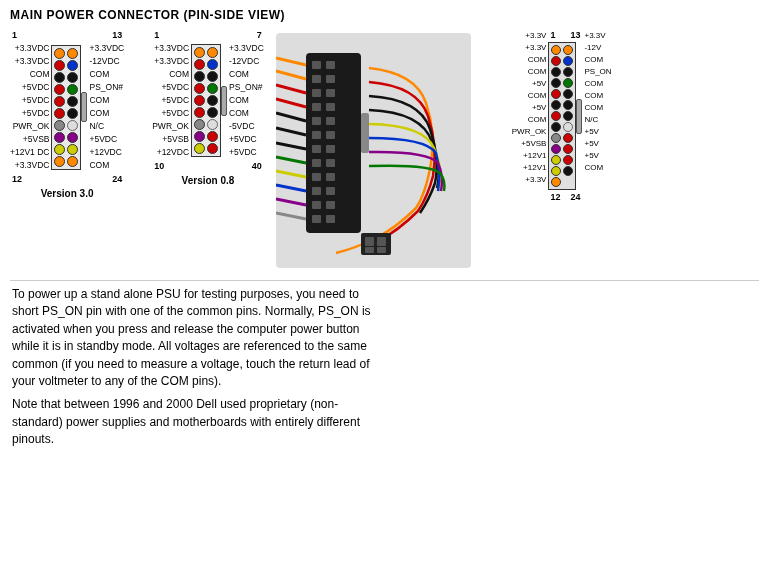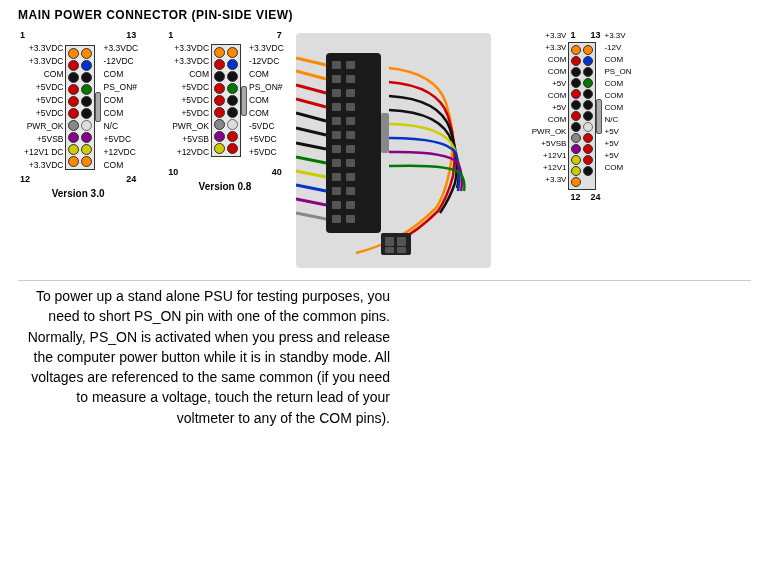--- a/index.html
+++ b/index.html
@@ -8,21 +8,21 @@
       font-family: Arial, sans-serif;
       font-size: 11px;
       width: 769px;
       min-height: 585px;
       overflow: hidden;
     }
     .page-container {
       width: 769px;
       min-height: 585px;
       background: #fff;
-      padding: 8px 18px;
+      padding: 8px 10px;
     }
     .title-bar {
       font-size: 12px;
       font-weight: bold;
       text-align: left;
       margin-bottom: 8px;
       letter-spacing: 0.5px;
     }
     .diagrams-row {
       display: flex;
@@ -41,21 +41,20 @@
     .connector-version {
       font-size: 10px;
       font-weight: bold;
       margin-top: 4px;
     }
     .connector-inner {
       display: flex;
       flex-direction: row;
       align-items: center;
       position: relative;
-      margin-left: 6px;
     }
     .pin-labels-left {
       display: flex;
       flex-direction: column;
       align-items: flex-end;
       margin-right: 2px;
     }
     .pin-labels-right {
       display: flex;
       flex-direction: column;
@@ -119,25 +118,24 @@
       flex-direction: row;
       align-items: flex-start;
     }
     
     .description-area {
       padding: 5px 2px;
       border-top: 1px solid #ccc;
       margin-top: 5px;
     }
     .desc-text {
-      font-size: 14px;
+      font-size: 12px;
       line-height: 1.45;
       color: #000;
       max-width: 370px;
-      text-align: right;
     }
     .desc-text p {
       margin-bottom: 6px;
     }
 
     
     .latch {
       width: 6px;
       height: 30px;
       background: #aaa;
@@ -321,21 +319,21 @@
               <span class="pin-label">-12VDC</span>
               <span class="pin-label">COM</span>
               <span class="pin-label">PS_ON#</span>
               <span class="pin-label">COM</span>
               <span class="pin-label">COM</span>
               <span class="pin-label">-5VDC</span>
               <span class="pin-label">+5VDC</span>
               <span class="pin-label">+5VDC</span>
             </div>
         </div>
-        <div class="nums-row col-numbers-bottom" style="width:100%; margin-top:8px;">
+        <div class="nums-row col-numbers-bottom" style="width:100%; margin-top:2px;">
           <span>10</span>
           <span>40</span>
         </div>
       </div>
       <div class="connector-version">Version 0.8</div>
     </div>
 
     <div class="photo-area">
       <svg width="195" height="235" viewBox="0 0 195 235">
 
@@ -487,16 +485,17 @@
             <span class="right-pin-label">COM</span>
           </div>
       </div>
     </div>
 
   </div>
 
   <div class="description-area">
     <div class="desc-text">
       <p>To power up a stand alone PSU for testing purposes, you need to short PS_ON pin with one of the common pins. Normally, PS_ON is activated when you press and release the computer power button while it is in standby mode. All voltages are referenced to the same common (if you need to measure a voltage, touch the return lead of your voltmeter to any of the COM pins).</p>
+      <p>Note that between 1996 and 2000 Dell used proprietary (non-standard) power supplies and motherboards with entirely different pinouts.</p>
     </div>
   </div>
 
 </div>
 
 </body></html>

